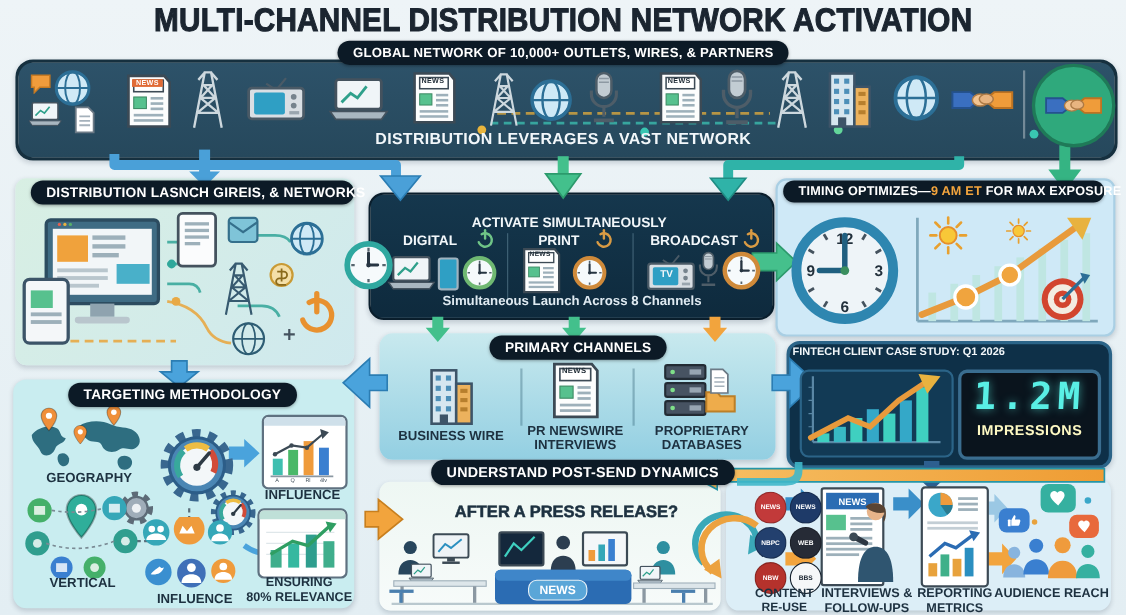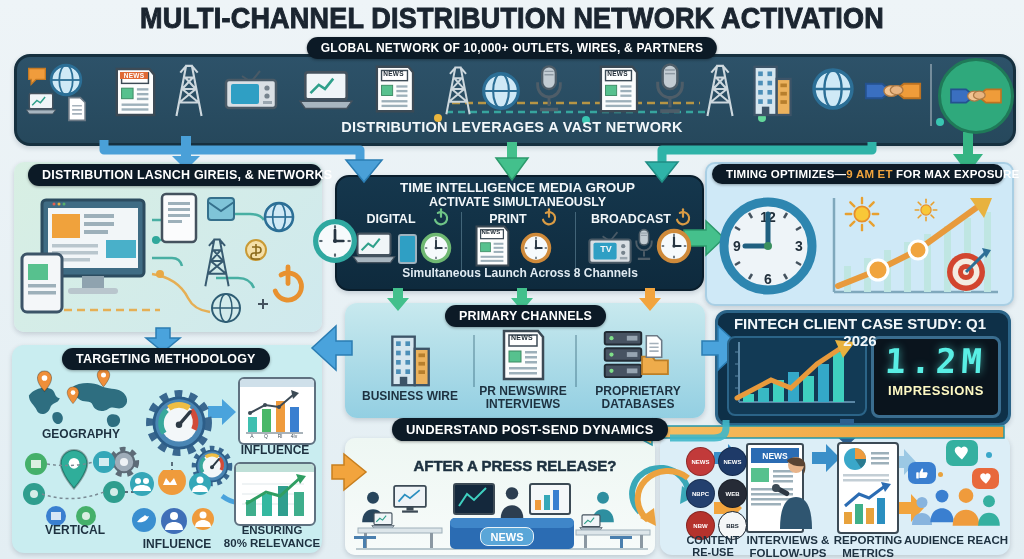--- a/index.html
+++ b/index.html
@@ -451,21 +451,20 @@
       </g>
     <g>
       <circle cx="206" cy="116" r="14" fill="none" stroke="#2e5d74" stroke-width="2"></circle>
       <ellipse cx="206" cy="116" rx="6" ry="14" fill="none" stroke="#2e5d74" stroke-width="1.5"></ellipse>
       <line x1="192" y1="116" x2="220" y2="116" stroke="#2e5d74" stroke-width="1.5"></line>
       <path d="M238,112 h10 M243,107 v10" stroke="#44525e" stroke-width="2"></path>
     </g>
   </svg>
 
   <div class="panel" style="left:335px;top:175px;width:365px;height:112px;background:linear-gradient(180deg,#15374d,#0e2a3d);border:2px solid #0a1e2c;border-radius:14px"></div>
-  <div class="wlbl" style="left:345px;top:180px;width:345px;font-size:13.5px">TIME INTELLIGENCE MEDIA GROUP</div>
   <div class="wlbl" style="left:345px;top:195px;width:345px;font-size:12.5px">ACTIVATE SIMULTANEOUSLY</div>
   <div class="abs" style="left:461px;top:212px;width:1px;height:64px;background:rgba(159,197,216,.35);z-index:6"></div>
   <div class="abs" style="left:575px;top:212px;width:1px;height:64px;background:rgba(159,197,216,.35);z-index:6"></div>
 
   <div class="wlbl" style="left:352px;top:212px;width:78px;font-size:12.5px">DIGITAL</div>
   <div class="ic" style="left:432px;top:208px;color:#6fc487">
       <svg width="18" height="19" viewBox="0 0 26 28">
         <use href="#i-power"></use>
       </svg>
     </div>
@@ -614,21 +613,21 @@
       <svg width="20" height="25" viewBox="0 0 26 32">
         <use href="#i-doc"></use>
       </svg>
     </div>
   <div class="lbl" style="left:583px;top:385px;width:110px;font-size:12px">
       <div>PROPRIETARY</div>
       <div>DATABASES</div>
     </div>
 
   <div class="panel" style="left:715px;top:310px;width:290px;height:110px;background:#0e3048;border:3px solid #2b6488;border-radius:12px"></div>
-  <div class="wlbl" style="left:720px;top:315px;width:280px;font-size:15px">FINTECH CLIENT CASE STUDY: Q1 2026</div>
+  <div class="wlbl" style="left:677px;top:315px;width:280px;font-size:10px">FINTECH CLIENT CASE STUDY: Q1 2026</div>
   <div class="abs" style="left:727px;top:336px;width:136px;height:76px;background:#123a55;border:2px solid #2b6488;border-radius:8px;z-index:6">
     <svg width="132" height="72" viewBox="0 0 132 72">
       <line x1="10" y1="4" x2="10" y2="64" stroke="#5a87a5" stroke-width="2"></line>
       <line x1="10" y1="64" x2="126" y2="64" stroke="#5a87a5" stroke-width="2"></line>
       <g stroke="#5a87a5" stroke-width="1">
           <line x1="6" y1="14" x2="10" y2="14"></line>
           <line x1="6" y1="26" x2="10" y2="26"></line>
           <line x1="6" y1="38" x2="10" y2="38"></line>
           <line x1="6" y1="50" x2="10" y2="50"></line>
         </g>

